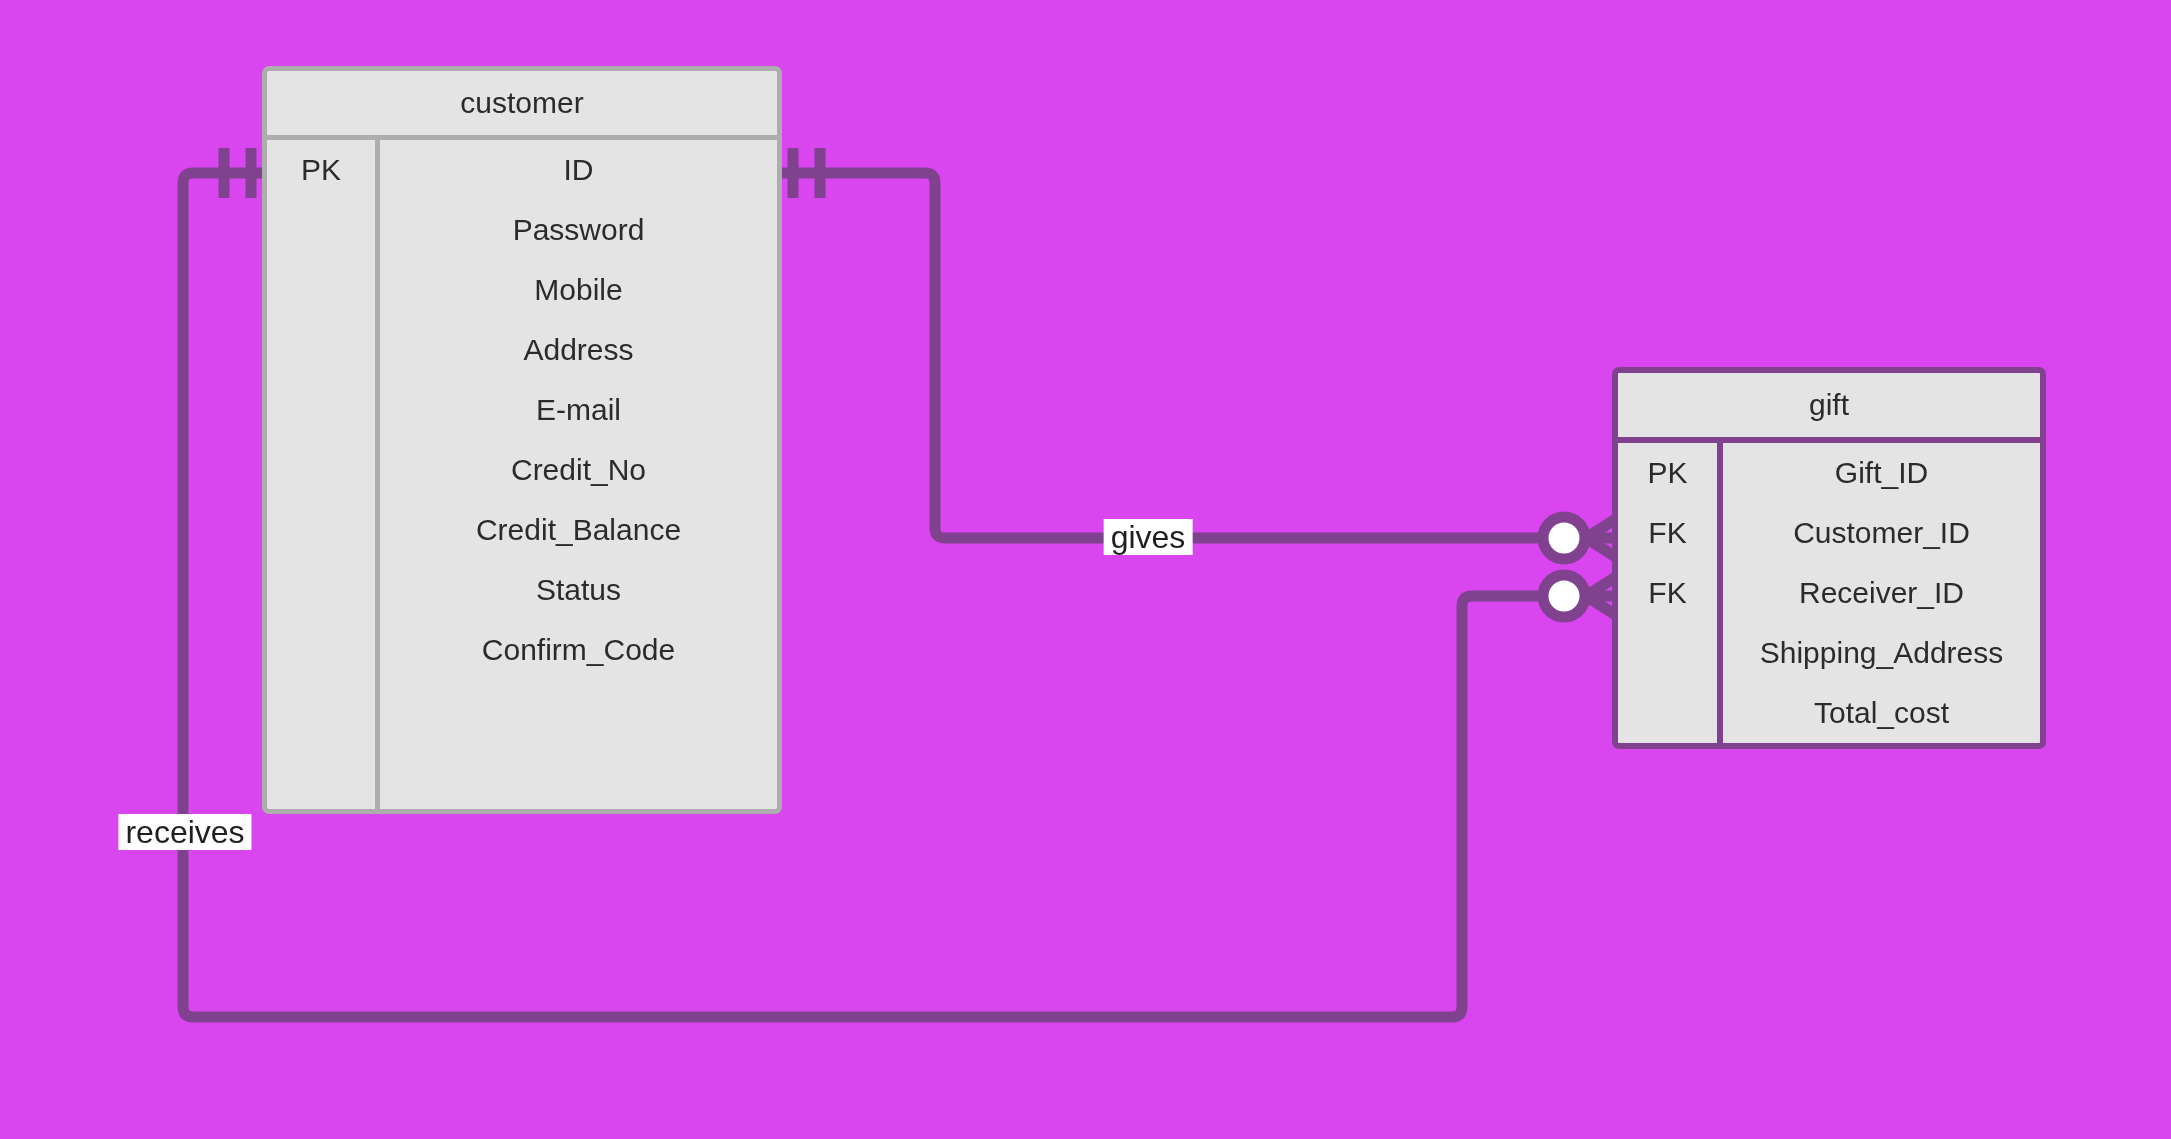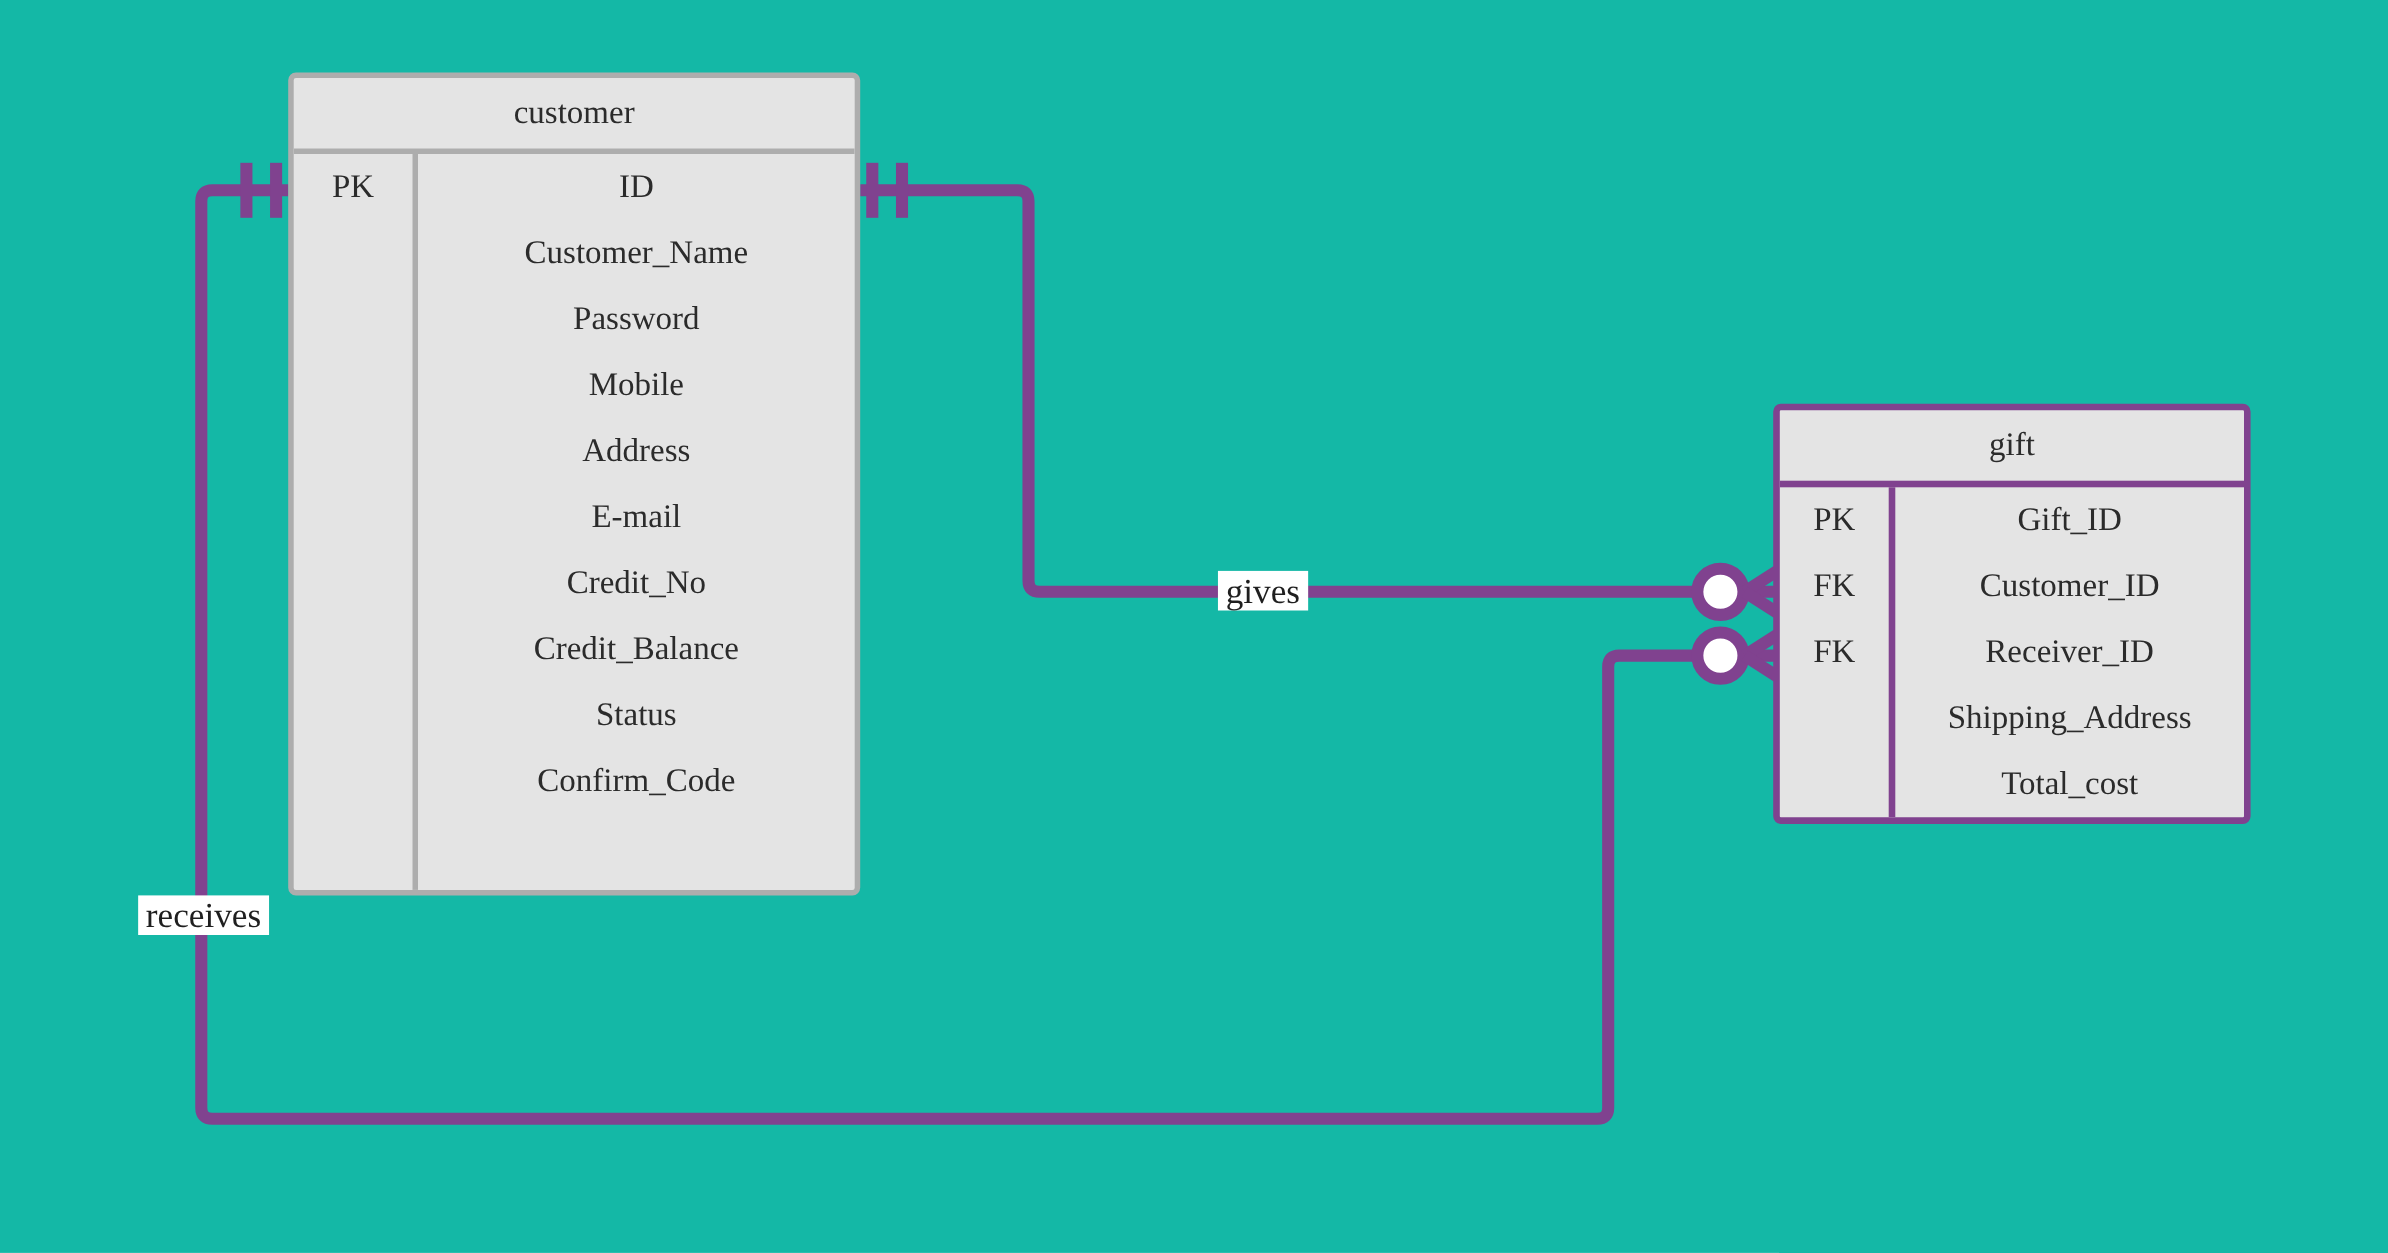--- a/index.html
+++ b/index.html
@@ -7,23 +7,22 @@
     padding: 0;
     background: #ffffff;
   }
   body {
     font-family: "Liberation Sans", sans-serif;
   }
   #canvas {
     position: relative;
     width: 2171px;
     height: 1139px;
-    background: #14b8a6;
+    background: #d946ef;
     overflow: hidden;
-    font-family: Liberation Serif, serif;
   }
   #wires {
     position: absolute;
     left: 0;
     top: 0;
     width: 2171px;
     height: 1139px;
     pointer-events: none;
   }
 
@@ -163,21 +162,20 @@
         <div class="cell" style="height:60px;"></div>
         <div class="cell" style="height:60px;"></div>
         <div class="cell" style="height:60px;"></div>
         <div class="cell" style="height:60px;"></div>
         <div class="cell" style="height:60px;"></div>
         <div class="cell" style="height:60px;"></div>
         <div class="cell" style="height:60px;"></div>
       </div>
       <div class="attr-col">
         <div class="cell" style="height:60px;">ID</div>
-        <div class="cell" style="height:60px;">Customer_Name</div>
         <div class="cell" style="height:60px;">Password</div>
         <div class="cell" style="height:60px;">Mobile</div>
         <div class="cell" style="height:60px;text-align:right;">Address</div>
         <div class="cell" style="height:60px;">E-mail</div>
         <div class="cell" style="height:60px;">Credit_No</div>
         <div class="cell" style="height:60px;">Credit_Balance</div>
         <div class="cell" style="height:60px;">Status</div>
         <div class="cell" style="height:60px;">Confirm_Code</div>
       </div>
     </div>

